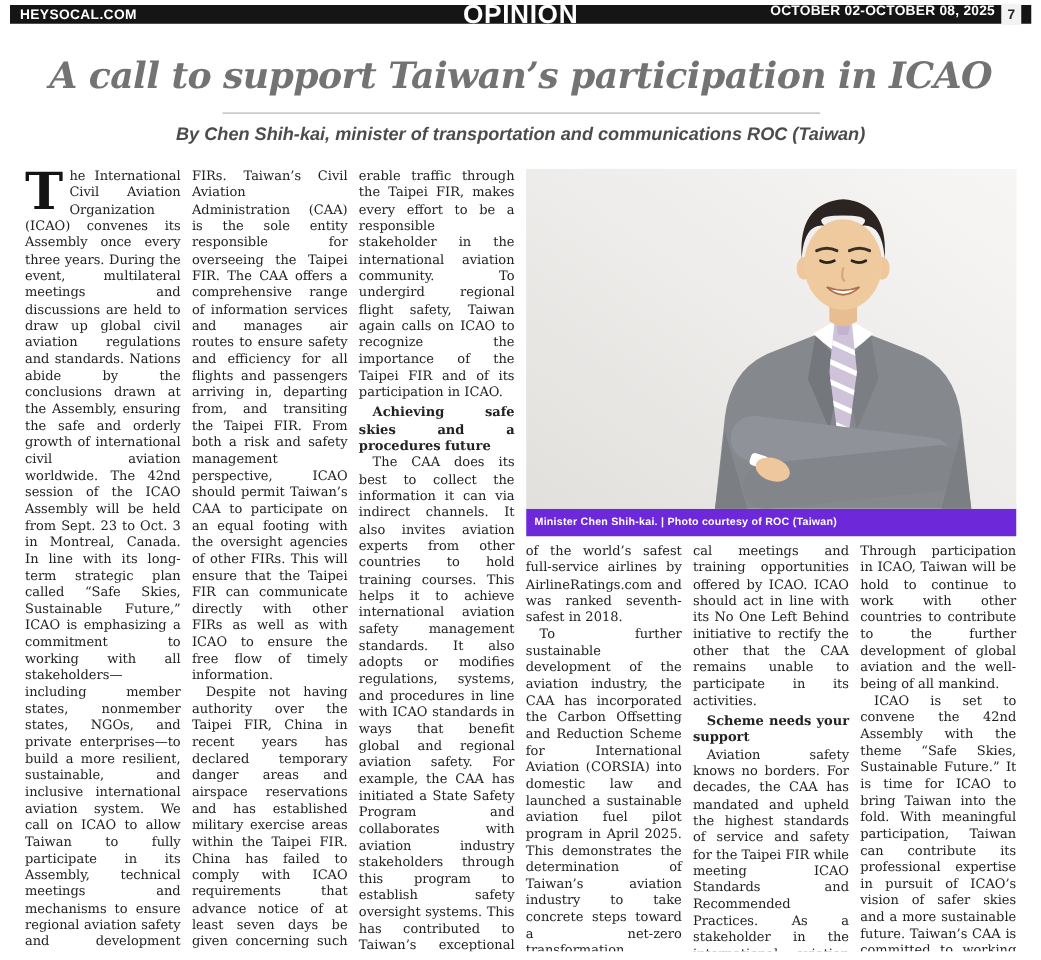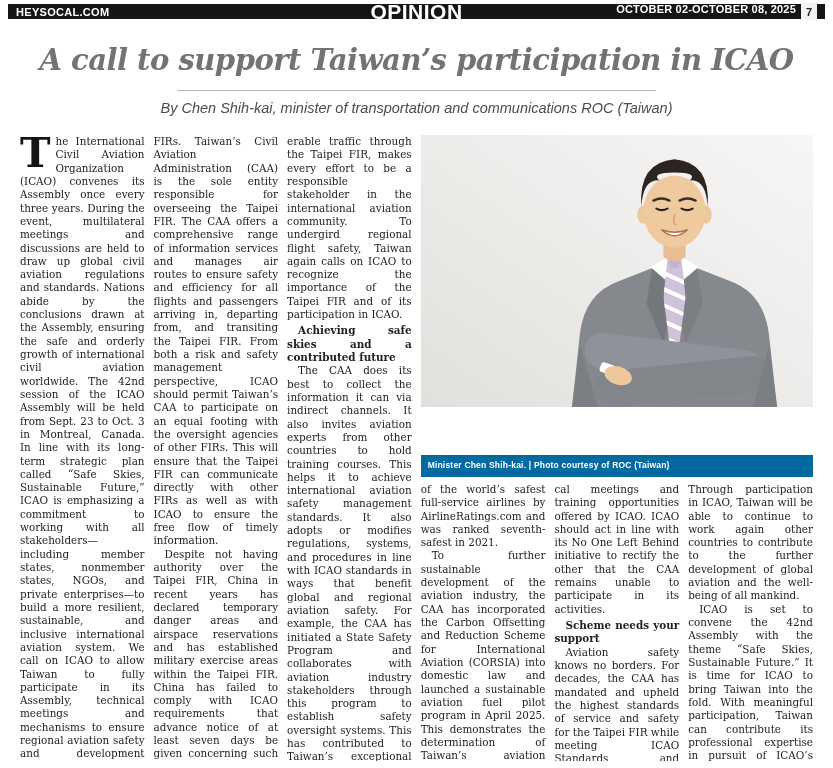--- a/index.html
+++ b/index.html
@@ -37,21 +37,21 @@
   .headline {
     margin-top:24px; text-align:center;
     font-family:"DejaVu Serif", serif; font-style:italic; font-weight:bold;
     font-size:29px; color:#737373; letter-spacing:-0.5px;
   }
   .rule {
     width:478px; height:1px; background:#b5b5b5; margin:13px auto 0 auto;
   }
   .byline {
     margin-top:9px; text-align:center; font-style:italic;
-    font-size:14.5px; color:#4c4c4c;
+    font-size:14.5px; color:#4c4c4c;font-weight:bold;
   }
 
   
   .columns {
     display:flex; gap:9px; padding:0 20px; margin-top:19px;
     height:626px; overflow:hidden;
     font-family:"DejaVu Serif", serif; font-size:10.4px; line-height:1.28;
     text-align:justify; color:#222;
   }
   .col { flex:1; min-width:0; }
@@ -63,23 +63,23 @@
   .subhead { font-weight:bold; text-indent:11px; margin-top:3px; }
   .dropcap {
     float:left; font-family:"DejaVu Serif", serif; font-weight:bold;
     font-size:41px; line-height:33px; padding:2px 5px 0 0; color:#141414;
   }
 
   
   .photo-block { width:100%; }
   .photo-svg { display:block; width:100%; height:272px; background:#eceae8; }
   .caption {
-    display:block; background:#0369a1; color:#ffffff;
+    display:block; background:#6d28d9; color:#ffffff;
     font-family:"Liberation Sans", sans-serif; font-size:8.5px; font-weight:bold;
-    padding:5px 7px 6px 7px; letter-spacing:.2px;margin-top:48px;
+    padding:5px 7px 6px 7px; letter-spacing:.2px;
   }
 </style>
 </head>
 <body>
 
 <div class="page">
 
   <header class="topbar">
     <span class="site">HEYSOCAL.COM</span>
     <span class="section">OPINION</span>
@@ -101,21 +101,21 @@
     </div>
 
     <div class="col">
       <p class="para">FIRs. Taiwan’s Civil Aviation Administration (CAA) is the sole entity responsible for overseeing the Taipei FIR. The CAA offers a comprehensive range of information services and manages air routes to ensure safety and efficiency for all flights and passengers arriving in, departing from, and transiting the Taipei FIR. From both a risk and safety management perspective, ICAO should permit Taiwan’s CAA to participate on an equal footing with the oversight agencies of other FIRs. This will ensure that the Taipei FIR can communicate directly with other FIRs as well as with ICAO to ensure the free flow of timely information.</p>
       <p class="para indent">Despite not having authority over the Taipei FIR, China in recent years has declared temporary danger areas and airspace reservations and has established military exercise areas within the Taipei FIR. China has failed to comply with ICAO requirements that advance notice of at least seven days be given concerning such measures. This has severely compromised flight safety in the Taipei FIR and neighboring FIRs.</p>
 
     </div>
 
     <div class="col">
       <p class="para">erable traffic through the Taipei FIR, makes every effort to be a responsible stakeholder in the international aviation community. To undergird regional flight safety, Taiwan again calls on ICAO to recognize the importance of the Taipei FIR and of its participation in ICAO.</p>
-      <p class="subhead">Achieving safe skies and a contributed future</p>
+      <p class="subhead">Achieving safe skies and a procedures future</p>
       <p class="para indent">The CAA does its best to collect the information it can via indirect channels. It also invites aviation experts from other countries to hold training courses. This helps it to achieve international aviation safety management standards. It also adopts or modifies regulations, systems, and procedures in line with ICAO standards in ways that benefit global and regional aviation safety. For example, the CAA has initiated a State Safety Program and collaborates with aviation industry stakeholders through this program to establish safety oversight systems. This has contributed to Taiwan’s exceptional overall safety performance. From 2020 to 2024, the five-year moving occurrence rates of turbofan and turboprop aircraft were zero (zero accidents per million departures). The safety performance of Taiwan’s aviation industry has also been remarkable. EVA Air, for instance, has been recognized as one</p>
     </div>
 
     <div class="right-region">
 
       <figure class="photo-block">
         <svg class="photo-svg" viewBox="0 0 390 272" preserveAspectRatio="xMidYMid slice" xmlns="http://www.w3.org/2000/svg">
           <defs>
             <linearGradient id="bg" x1="0" y1="1" x2="1" y2="0">
               <stop offset="0" stop-color="#e2e0dd"></stop>
@@ -174,33 +174,33 @@
 
           <path d="M150 272 L158 210 L176 272 Z" fill="#7b7e83"></path>
           <path d="M354 272 L346 210 L330 272 Z" fill="#7b7e83"></path>
         </svg>
         <figcaption class="caption">Minister Chen Shih-kai. | Photo courtesy of ROC (Taiwan)</figcaption>
       </figure>
 
       <div class="right-cols">
 
         <div class="col">
-          <p class="para">of the world’s safest full-service airlines by AirlineRatings.com and was ranked seventh-safest in 2021.</p>
+          <p class="para">of the world’s safest full-service airlines by AirlineRatings.com and was ranked seventh-safest in 2018.</p>
           <p class="para indent">To further sustainable development of the aviation industry, the CAA has incorporated the Carbon Offsetting and Reduction Scheme for International Aviation (CORSIA) into domestic law and launched a sustainable aviation fuel pilot program in April 2025. This demonstrates the determination of Taiwan’s aviation industry to take concrete steps toward a net-zero transformation.</p>
 
         </div>
 
         <div class="col">
           <p class="para">cal meetings and training opportunities offered by ICAO. ICAO should act in line with its No One Left Behind initiative to rectify the other that the CAA remains unable to participate in its activities.</p>
           <p class="subhead">Scheme needs your support</p>
           <p class="para indent">Aviation safety knows no borders. For decades, the CAA has mandated and upheld the highest standards of service and safety for the Taipei FIR while meeting ICAO Standards and Recommended Practices. As a stakeholder in the international aviation community, Taiwan shares in the responsibility to safeguard regional and global aviation safety.</p>
         </div>
 
         <div class="col">
-          <p class="para">Through participation in ICAO, Taiwan will be able to continue to work again other countries to contribute to the further development of global aviation and the well-being of all mankind.</p>
+          <p class="para">Through participation in ICAO, Taiwan will be hold to continue to work with other countries to contribute to the further development of global aviation and the well-being of all mankind.</p>
           <p class="para indent">ICAO is set to convene the 42nd Assembly with the theme “Safe Skies, Sustainable Future.” It is time for ICAO to bring Taiwan into the fold. With meaningful participation, Taiwan can contribute its professional expertise in pursuit of ICAO’s vision of safer skies and a more sustainable future. Taiwan’s CAA is committed to working with the international community to implement the Standards and Recommended Practices (SARPs).</p>
         </div>
 
       </div>
     </div>
 
   </main>
 </div>
 
 </body></html>

